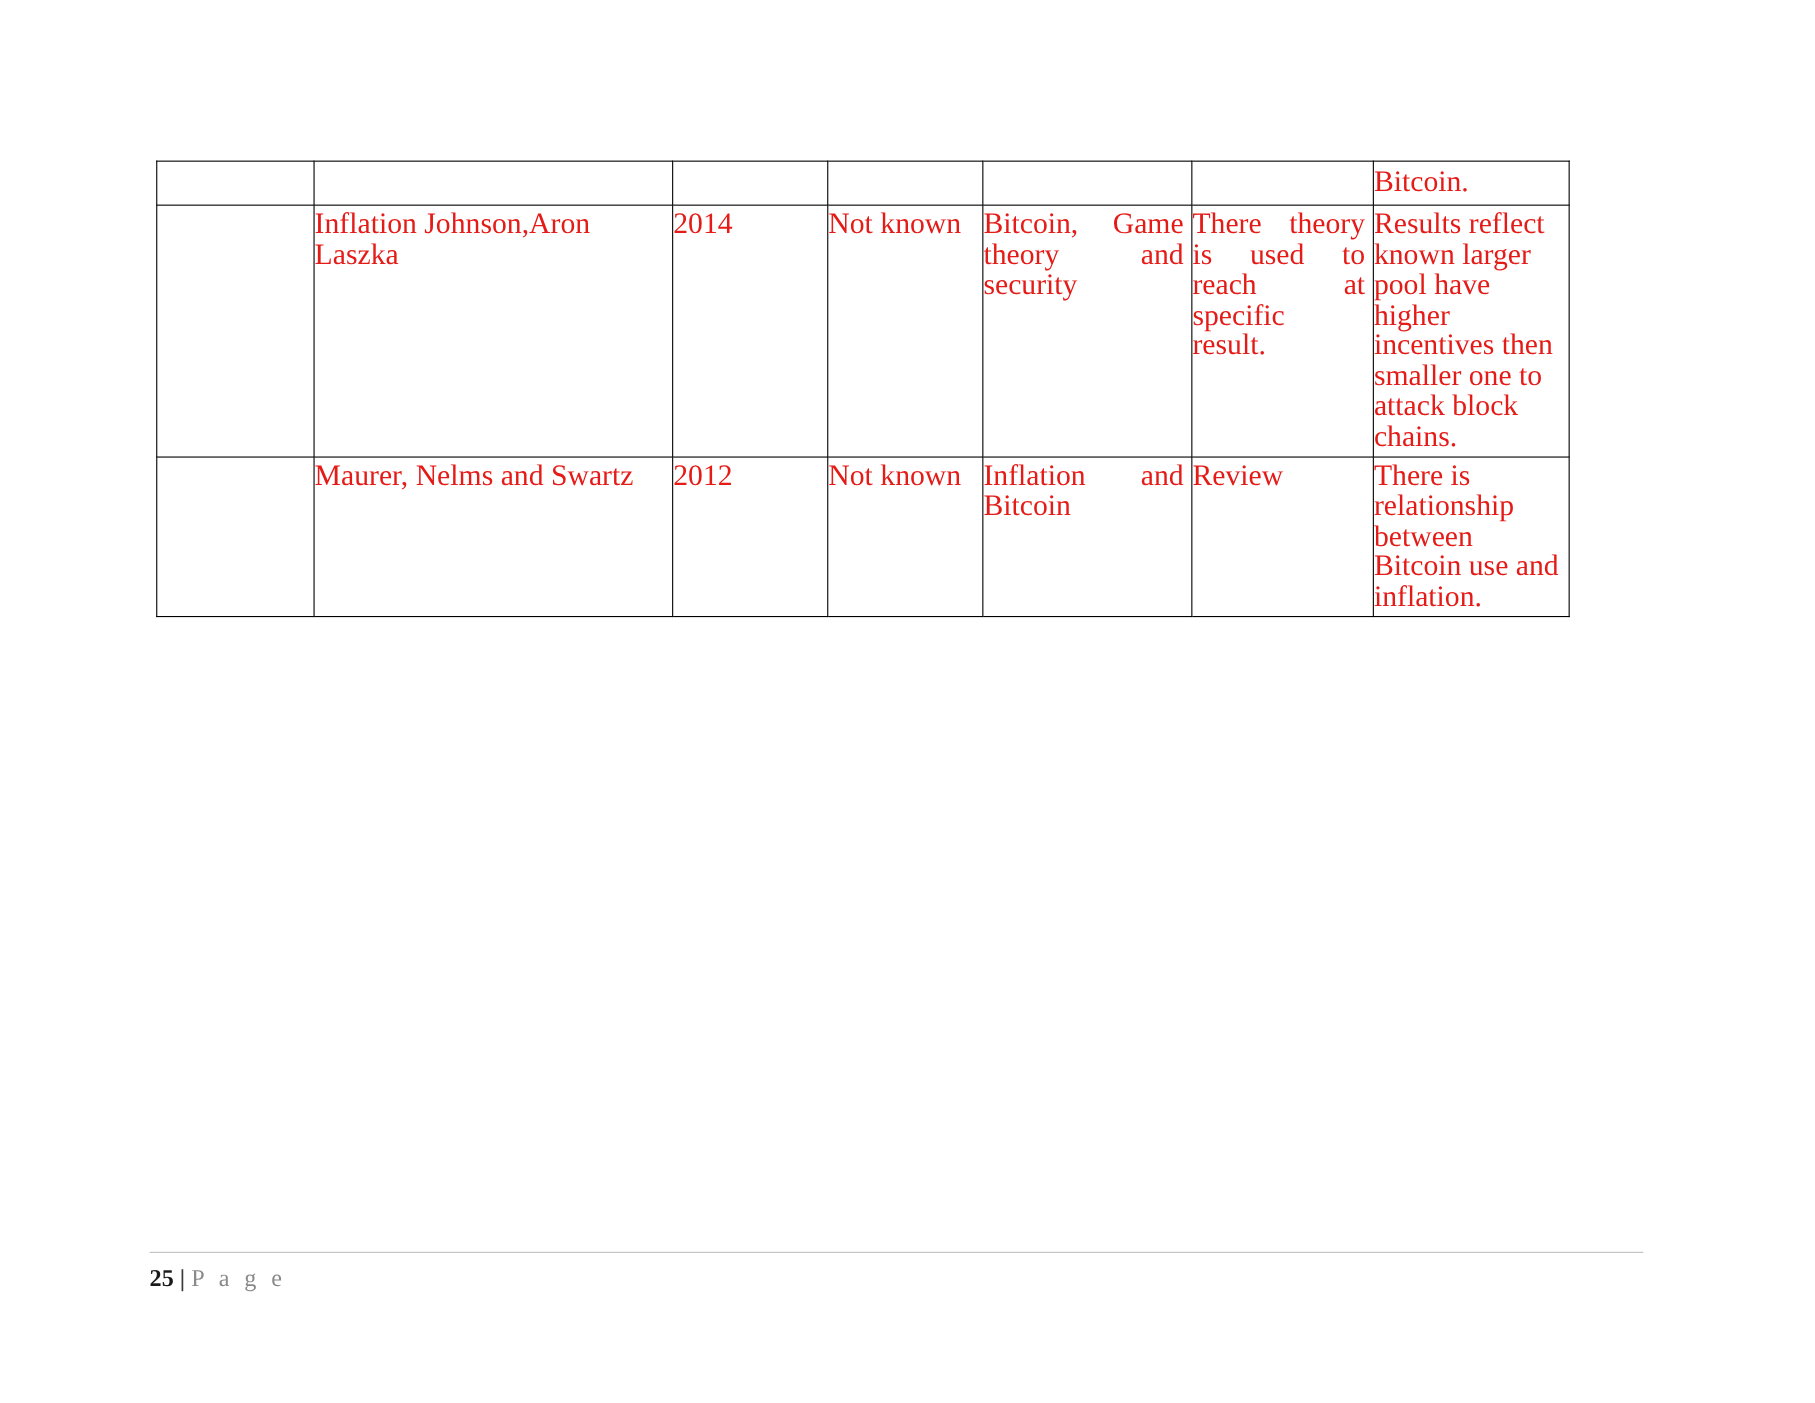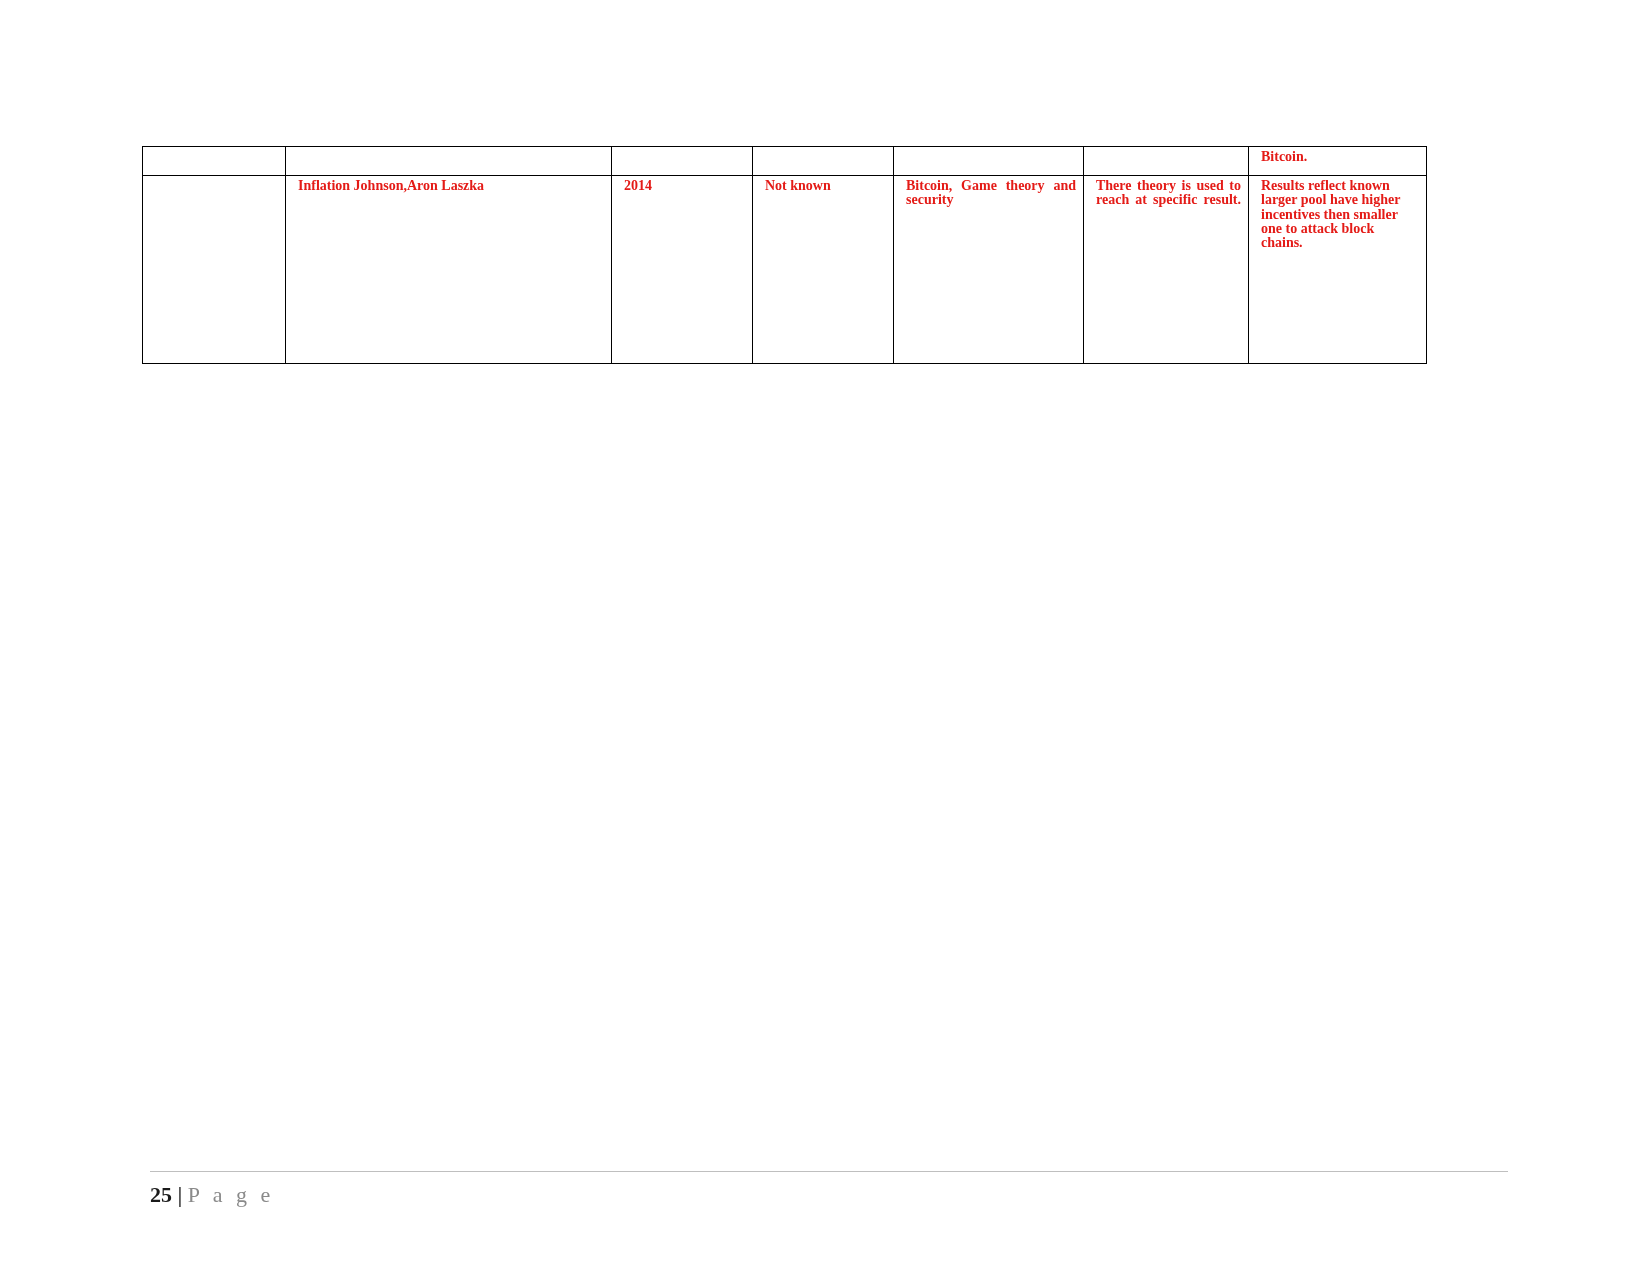--- a/index.html
+++ b/index.html
@@ -36,25 +36,24 @@
     border-collapse: collapse;
     table-layout: fixed;
     width: 1284px;
     border: 1.6px solid #000000;
   }
 
   table.lit-table td {
     border: 1.4px solid #000000;
     vertical-align: top;
     color: #e41b17;
-    padding: 3px 7px 4px 12px;
-    font-size: 14px;
+    padding: 3px 7px 4px 0;
+    font-size: 27px;
     line-height: 1.02;
     word-wrap: break-word;
-    font-weight: bold;
   }
 
   
   .c0 { width: 143px; }
   .c1 { width: 326px; }
   .c2 { width: 141px; }
   .c3 { width: 141px; }
   .c4 { width: 190px; }
   .c5 { width: 165px; }
   .c6 { width: 178px; }
@@ -92,24 +91,23 @@
   }
 
   .rowh-1 { height: 188px; }
   .rowh-2 { height: 131px; }
   .rowh-3 { height: 106px; }
   .rowh-4 { height: 214px; }
 
   
   .footer {
     position: absolute;
-    left: 150px;
+    left: 136px;
     top: 1138px;
     width: 1358px;
-    margin-top: 33px;
   }
   .footer-rule {
     width: 1358px;
     height: 1px;
     background: #bfbfbf;
   }
   .footer-text {
     margin-top: 10px;
     font-family: "Liberation Serif", "DejaVu Serif", serif;
     font-size: 22px;
@@ -159,20 +157,29 @@
         <tr class="rowh-1">
           <td></td>
           <td class="plain">Inflation Johnson,Aron Laszka</td>
           <td class="plain">2014</td>
           <td class="plain">Not known</td>
           <td class="just">Bitcoin, Game theory and security</td>
           <td class="just">There theory is used to reach at specific result.</td>
           <td class="narrow">Results reflect known larger pool have higher incentives then smaller one to attack block chains.</td>
         </tr>
 
+        <tr class="rowh-2">
+          <td></td>
+          <td class="plain">Maurer, Nelms and Swartz</td>
+          <td class="plain">2012</td>
+          <td class="plain">Not known</td>
+          <td class="just">Inflation and Bitcoin</td>
+          <td class="just single">Review</td>
+          <td class="narrow">There is relationship between Bitcoin use and inflation.</td>
+        </tr>
 
 
 
       </tbody>
     </table>
   </div>
 
   <div class="footer">
     <div class="footer-rule"></div>
     <div class="footer-text"><span class="footer-num">25</span><span class="footer-sep"> | </span><span class="footer-word">P a g e</span></div>

